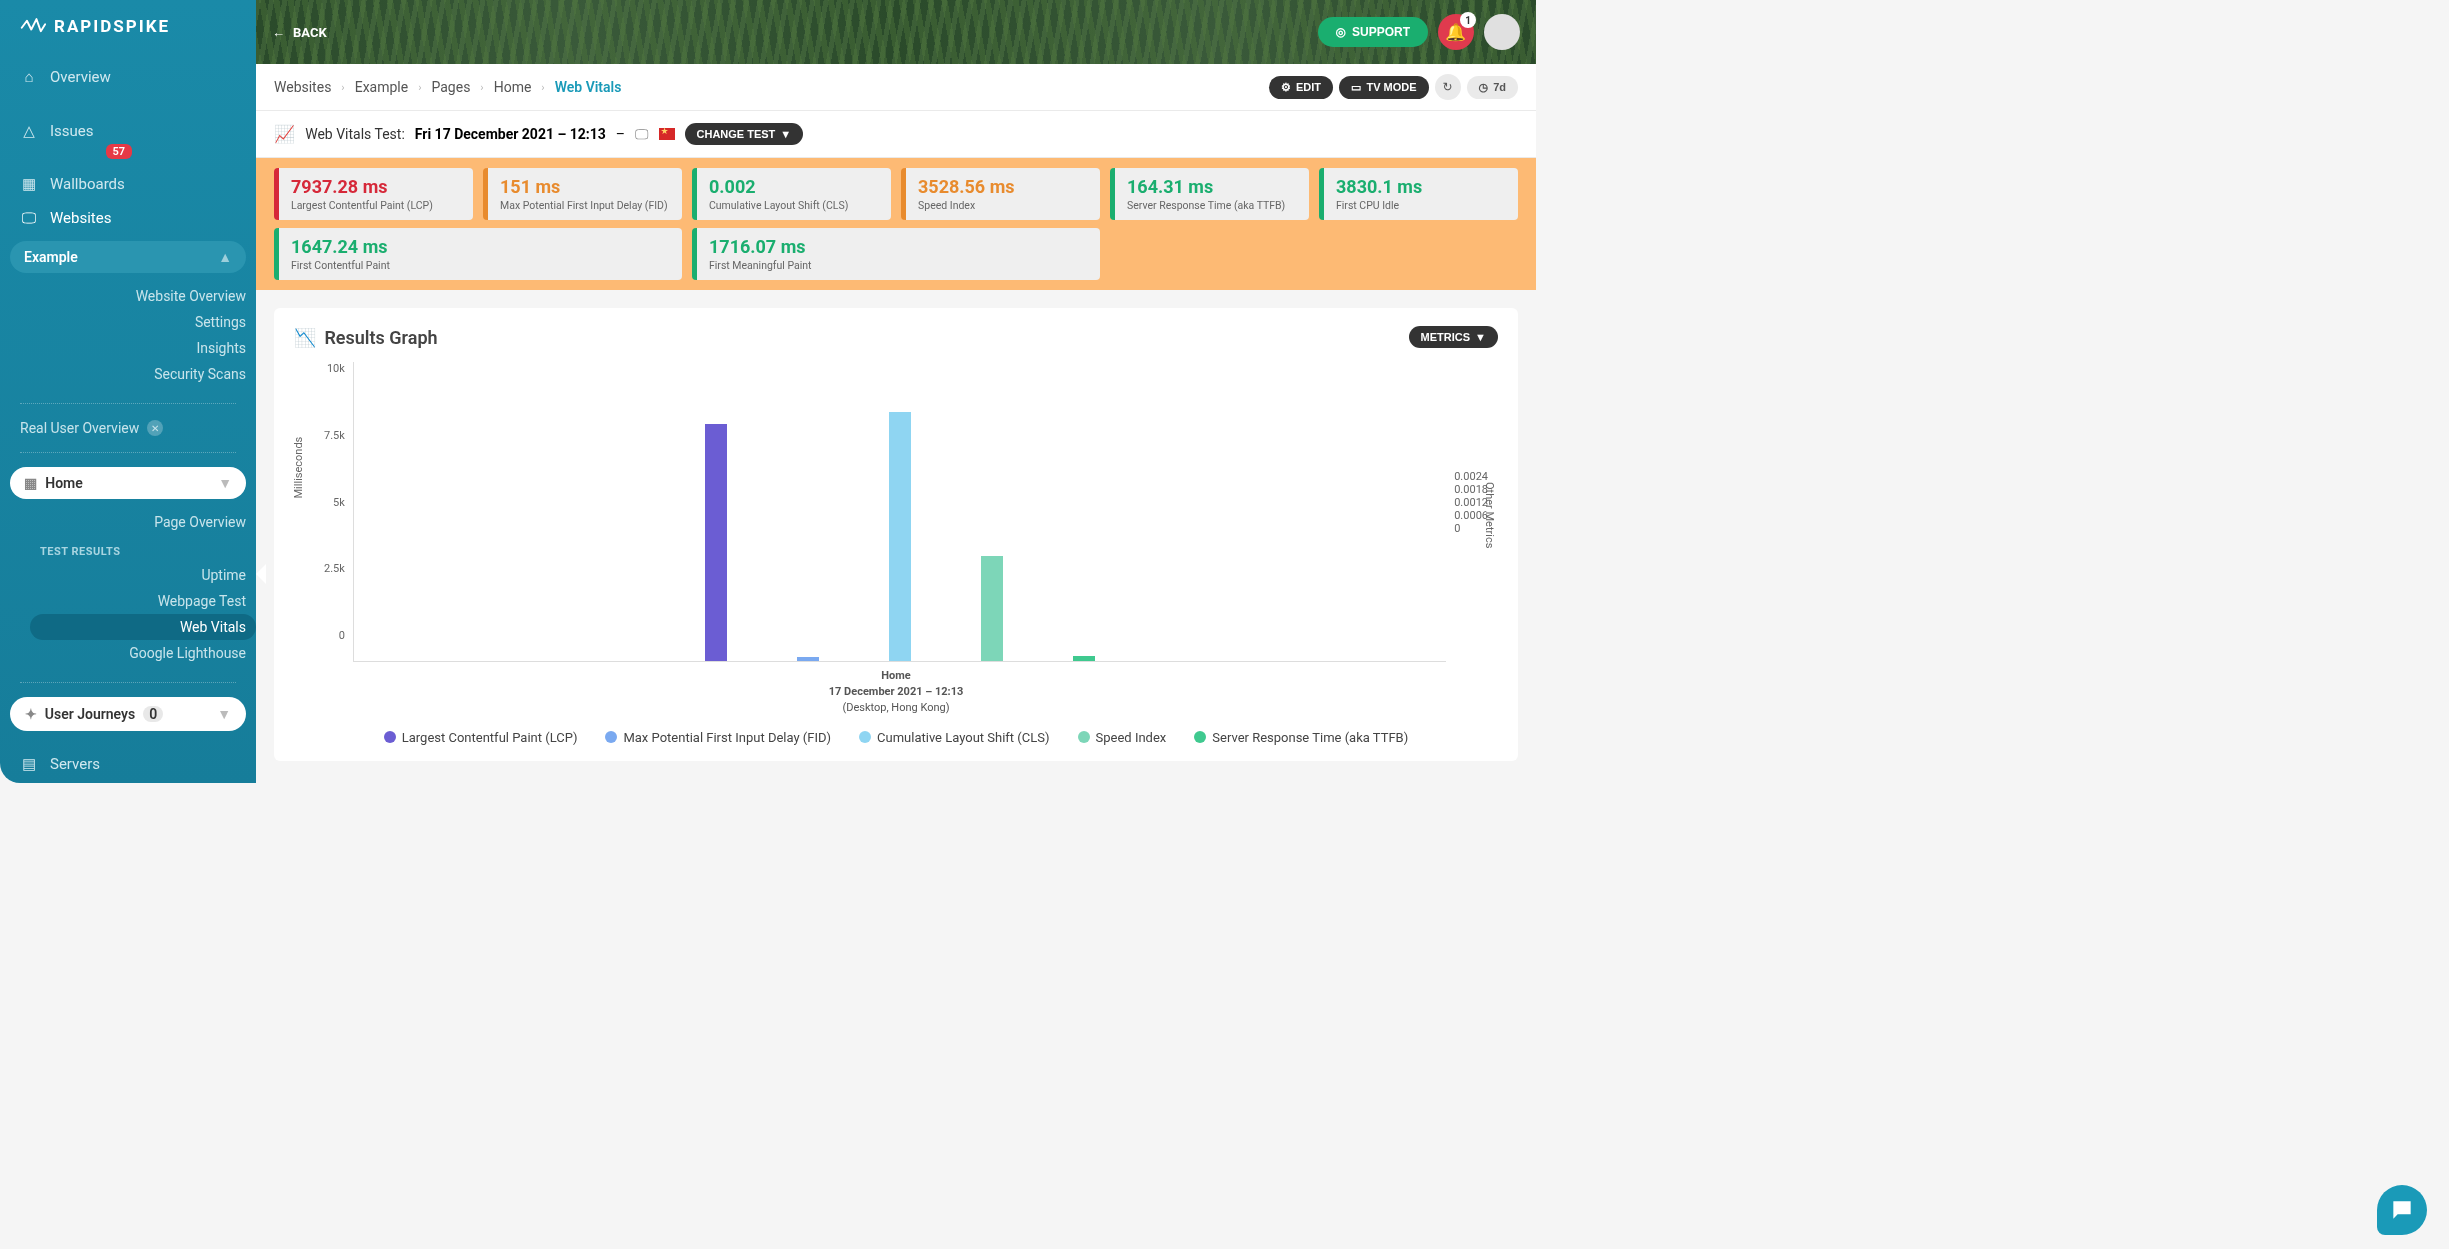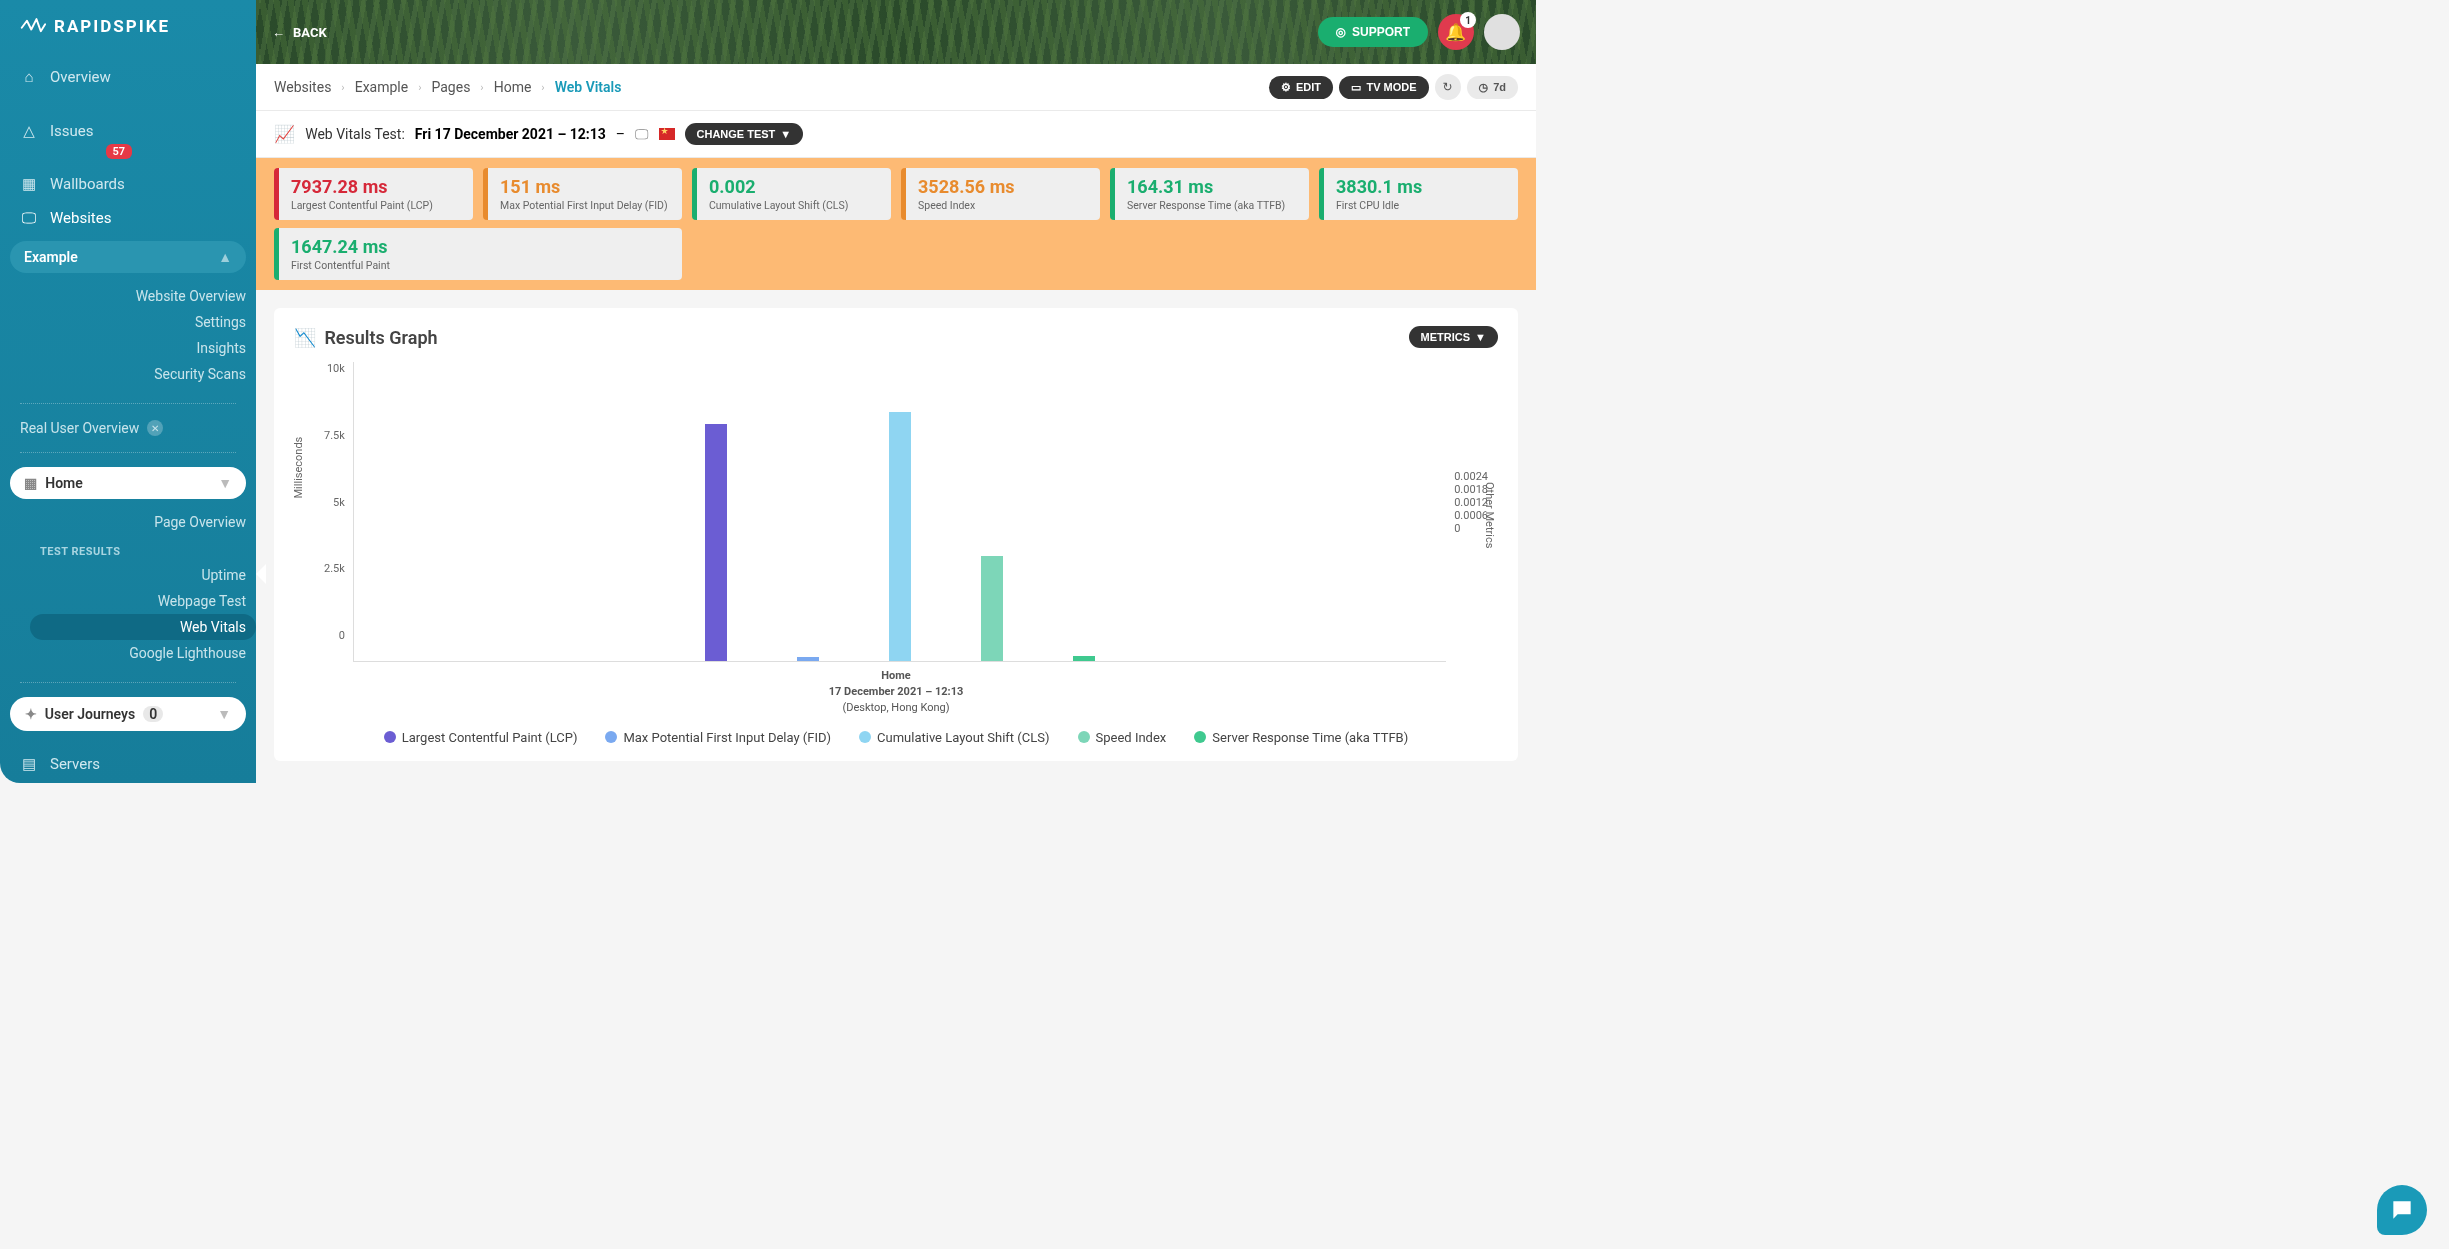--- a/index.html
+++ b/index.html
@@ -268,20 +268,24 @@
           <div class="tile green">
             <div class="val">3830.1 ms</div>
             <div class="lbl">First CPU Idle</div>
           </div>
         </div>
       <div class="tile-row three" id="tile-row-2">
           <div class="tile green">
             <div class="val">1647.24 ms</div>
             <div class="lbl">First Contentful Paint</div>
           </div>
+          <div class="tile green">
+            <div class="val">1716.07 ms</div>
+            <div class="lbl">First Meaningful Paint</div>
+          </div>
         </div>
     </div>
 
     <div class="card">
       <div class="card-head">
         <div class="card-title">
             <span>📉</span>
             <span>Results Graph</span>
           </div>
         <button class="pill-btn">

